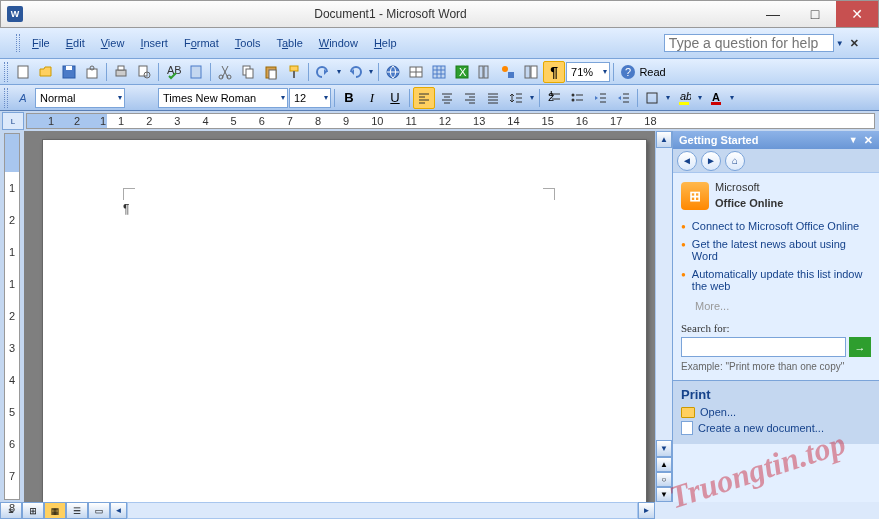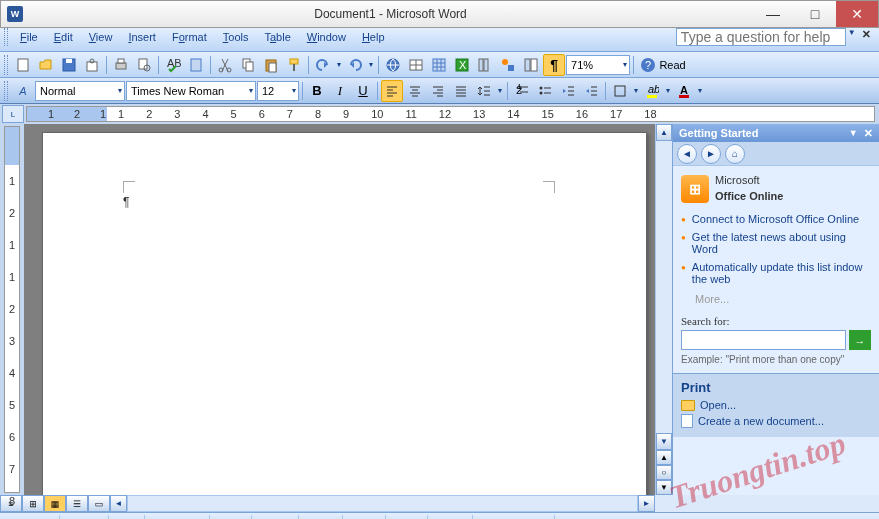--- a/index.html
+++ b/index.html
@@ -5,41 +5,41 @@
 * { margin: 0; padding: 0; box-sizing: border-box; font-family: Tahoma, sans-serif; font-size: 11px; }
 body { width: 879px; height: 519px; background: #fff; overflow: hidden; }
 
 .titlebar { height: 28px; background: linear-gradient(#fdfdfd, #e8e8e8); border: 1px solid #999; display: flex; align-items: center; position: relative; }
 .titlebar-icon { width: 16px; height: 16px; margin: 0 6px; background: #2b579a; color: white; display: flex; align-items: center; justify-content: center; font-size: 9px; font-weight: bold; border-radius: 2px; }
 .titlebar-title { flex: 1; text-align: center; color: #333; font-size: 12px; }
 .titlebar-btns { display: flex; }
 .titlebar-btn { width: 42px; height: 26px; display: flex; align-items: center; justify-content: center; font-size: 14px; color: #333; }
 .titlebar-btn.close { background: #c75050; color: white; }
 
-.menubar { height: 24px; background: linear-gradient(#e3efff, #bdd6f5); border-bottom: 1px solid #7ba4d9; display: flex; padding: 0 4px; }
+.menubar { height: 31px; background: linear-gradient(#e3efff, #bdd6f5); border-bottom: 1px solid #7ba4d9; display: flex; align-items: center; padding: 0 16px; }
 .menu-handle { width: 4px; height: 18px; border-left: 1px dotted #6a8cc7; border-right: 1px dotted #6a8cc7; margin-right: 4px; }
 .menu-item { padding: 3px 8px; color: #15428b; cursor: default; }
 .menu-item u { text-decoration: underline; }
 .help-box { margin-left: auto; width: 170px; height: 18px; background: #fff; border: 1px solid #7ba4d9; padding: 2px 4px; color: #999; font-size: 14px; }
 .menu-dd { color: #15428b; margin: 0 2px; font-size: 8px; }
 .menu-close { color: #333; margin: 0 4px; font-weight: bold; }
 
 .toolbar { height: 26px; background: linear-gradient(#e3efff, #bdd6f5); border-bottom: 1px solid #7ba4d9; display: flex; align-items: center; padding: 0 4px; gap: 1px; }
 .tb-handle { width: 4px; height: 20px; border-left: 1px dotted #6a8cc7; border-right: 1px dotted #6a8cc7; margin-right: 3px; }
 .tb-btn { width: 22px; height: 22px; display: flex; align-items: center; justify-content: center; cursor: default; border-radius: 2px; }
 .tb-sep { width: 1px; height: 18px; background: #7ba4d9; margin: 0 2px; }
 .tb-btn.active { background: #ffd060; border: 1px solid #e5a900; }
 .tb-combo { height: 20px; background: #fff; border: 1px solid #7ba4d9; display: flex; align-items: center; padding: 0 2px 0 4px; }
 .tb-combo .dd { margin-left: auto; color: #15428b; font-size: 8px; padding-left: 4px; }
-.zoom { width: 64px; }
+.zoom { width: 44px; }
 .read-btn { display: flex; align-items: center; gap: 3px; padding: 0 6px; height: 22px; }
 
 .fmt-toolbar { height: 26px; background: linear-gradient(#dce9fb, #a8c6ee); border-bottom: 1px solid #5a7fb5; display: flex; align-items: center; padding: 0 4px; gap: 1px; }
 .style-combo { width: 90px; }
-.font-combo { width: 130px; }
+.font-combo { width: 130px; margin-left: 32px; }
 .size-combo { width: 42px; }
 
 .ruler-row { height: 20px; background: #c4d7f0; display: flex; align-items: center; }
 .ruler-corner { width: 22px; height: 18px; background: #dce9fb; border: 1px solid #7ba4d9; margin: 0 2px; display: flex; align-items: center; justify-content: center; font-size: 8px; color: #15428b; }
 .ruler { flex: 1; height: 16px; background: #fff; border: 1px solid #999; margin-right: 4px; position: relative; overflow: hidden; }
 .ruler-shade-left { position: absolute; left: 0; top: 0; bottom: 0; width: 80px; background: #a8c6ee; }
 .ruler-marks { position: absolute; left: 80px; right: 0; top: 0; bottom: 0; font-size: 8px; color: #333; display: flex; align-items: center; }
 .ruler-num { margin: 0 11px; }
 
 .content-row { display: flex; height: 371px; }

